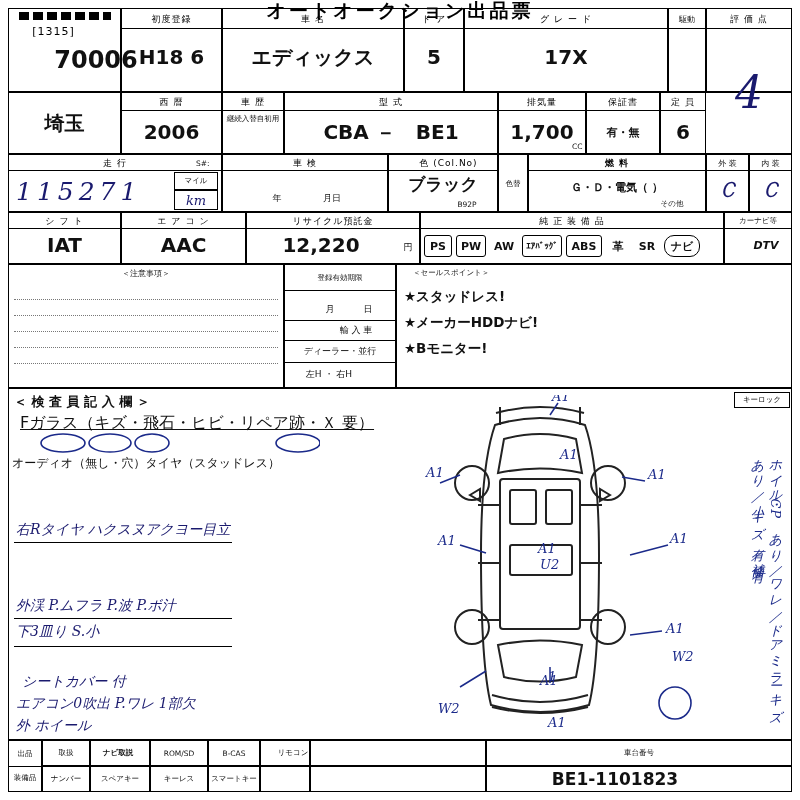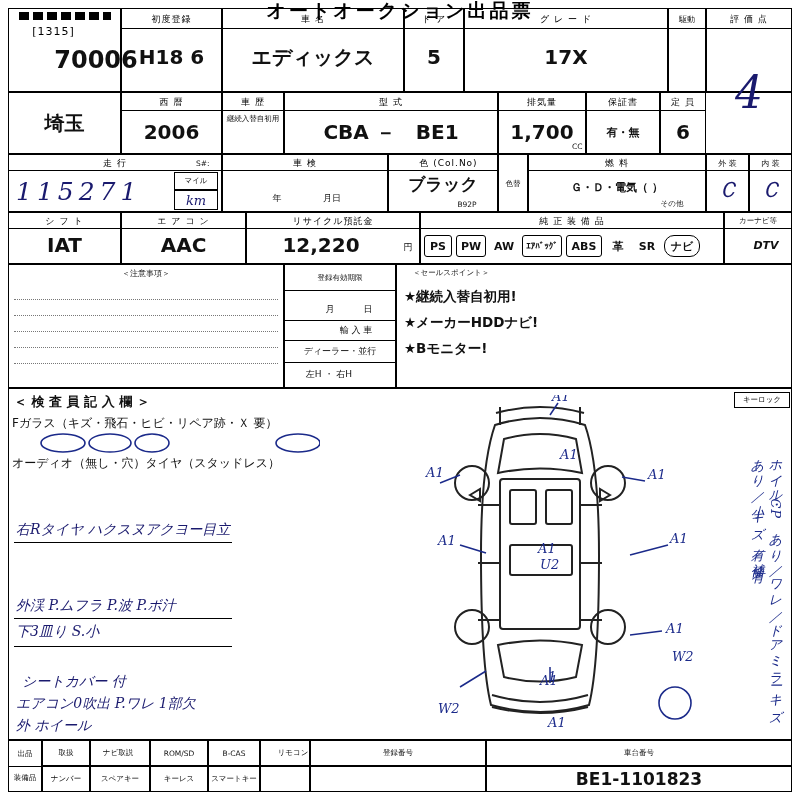--- a/index.html
+++ b/index.html
@@ -156,21 +156,21 @@
   <div class="bx b" style="left:388px;top:154px;width:110px;height:58px;"></div>
   <div class="bx ct lbl" style="left:388px;top:156px;width:110px;height:14px;padding-left:11px;">色 (Col.No)</div>
   <div class="bx b" style="left:388px;top:170px;width:110px;height:0;border-width:0 0 1px 0;"></div>
   <div class="bx ct val-md" style="left:388px;top:170px;width:110px;height:28px;">ブラック</div>
   <div class="bx ct xsmall" style="left:388px;top:198px;width:110px;height:12px;padding-left:48px;">B92P</div>
 
   <div class="bx b" style="left:498px;top:154px;width:30px;height:58px;"></div>
   <div class="bx ct xsmall" style="left:498px;top:172px;width:30px;height:24px;line-height:10px;">色替</div>
 
   <div class="bx b" style="left:528px;top:154px;width:178px;height:58px;"></div>
-  <div class="bx ct lbl" style="left:528px;top:156px;width:178px;height:14px;">燃  料</div>
+  <div class="bx ct lbl" style="left:528px;top:156px;width:178px;height:14px;font-weight:bold;">燃  料</div>
   <div class="bx b" style="left:528px;top:170px;width:178px;height:0;border-width:0 0 1px 0;"></div>
   <div class="bx ct val-sm" style="left:528px;top:174px;width:178px;height:26px;">Ｇ・Ｄ・電気（         ）</div>
   <div class="bx ct xsmall" style="left:650px;top:198px;width:44px;height:12px;">その他</div>
 
   <div class="bx b" style="left:706px;top:154px;width:43px;height:58px;"></div>
   <div class="bx ct lbl2" style="left:706px;top:156px;width:43px;height:14px;">外 装</div>
   <div class="bx b" style="left:706px;top:170px;width:43px;height:0;border-width:0 0 1px 0;"></div>
   <div class="bx ct" style="left:706px;top:170px;width:43px;height:40px;font-size:22px;">
     <span class="hand">Ｃ</span>
   </div>
@@ -239,28 +239,28 @@
   <div class="bx ct small" style="left:358px;top:300px;width:20px;height:18px;">日</div>
   <div class="bx b" style="left:284px;top:320px;width:112px;height:0;border-width:0 0 1px 0;"></div>
   <div class="bx ct small" style="left:284px;top:320px;width:112px;height:20px;margin-left:16px;">輸 入 車</div>
   <div class="bx b" style="left:284px;top:340px;width:112px;height:0;border-width:0 0 1px 0;"></div>
   <div class="bx ct small" style="left:284px;top:340px;width:112px;height:22px;">ディーラー・並行</div>
   <div class="bx b" style="left:284px;top:362px;width:112px;height:0;border-width:0 0 1px 0;"></div>
   <div class="bx ct small" style="left:284px;top:362px;width:90px;height:24px;">左H ・ 右H</div>
 
   <div class="bx b" style="left:396px;top:264px;width:396px;height:124px;"></div>
   <div class="bx lt xsmall" style="left:413px;top:266px;width:200px;height:14px;">＜セールスポイント＞</div>
-  <div class="bx lt sp" style="left:404px;top:286px;width:380px;height:22px;">★継続入替自初用!</div>
+  <div class="bx lt sp" style="left:404px;top:286px;width:380px;height:22px;">★スタッドレス!</div>
   <div class="bx lt sp" style="left:404px;top:312px;width:380px;height:22px;">★メーカーHDDナビ!</div>
   <div class="bx lt sp" style="left:404px;top:338px;width:380px;height:22px;">★Bモニター!</div>
 
   <div class="bx b" style="left:8px;top:388px;width:784px;height:352px;"></div>
 
   <div class="bx lt" style="left:14px;top:392px;width:300px;height:20px;font-size:13px;font-weight:bold;">＜ 検 査 員 記 入 欄 ＞</div>
-  <div class="bx lt" style="left:12px;top:414px;width:420px;height:18px;font-size:12px;">Fガラス（キズ・飛石・ヒビ・リペア跡・Ｘ 要）</div>
+  <div class="bx lt" style="left:20px;top:414px;width:420px;height:18px;font-size:16px;text-decoration:underline;">Fガラス（キズ・飛石・ヒビ・リペア跡・Ｘ 要）</div>
   <div class="bx lt" style="left:12px;top:454px;width:420px;height:18px;font-size:12px;">オーディオ（無し・穴）タイヤ（スタッドレス）</div>
 
   <svg class="diagram" style="left:40px;top:430px;" width="280" height="26">
     <ellipse cx="23" cy="13" rx="22" ry="9" fill="none" stroke="#1b2a8a" stroke-width="1.6"></ellipse>
     <ellipse cx="70" cy="13" rx="21" ry="9" fill="none" stroke="#1b2a8a" stroke-width="1.6"></ellipse>
     <ellipse cx="112" cy="13" rx="17" ry="9" fill="none" stroke="#1b2a8a" stroke-width="1.6"></ellipse>
     <ellipse cx="258" cy="13" rx="22" ry="9" fill="none" stroke="#1b2a8a" stroke-width="1.6"></ellipse>
   </svg>
 
   <div class="bx lt hand" style="left:16px;top:520px;width:230px;height:20px;font-size:14px;">右Rタイヤ ハクスヌアクヨー目立</div>
@@ -353,40 +353,39 @@
   <div class="bx ct xsmall" style="left:8px;top:742px;width:34px;height:24px;">出品</div>
   <div class="bx b" style="left:8px;top:766px;width:34px;height:0;border-width:0 0 1px 0;"></div>
   <div class="bx ct xsmall" style="left:8px;top:766px;width:34px;height:24px;">装備品</div>
 
   <div class="bx b" style="left:42px;top:740px;width:48px;height:26px;"></div>
   <div class="bx ct xsmall" style="left:42px;top:740px;width:48px;height:26px;">取扱</div>
   <div class="bx b" style="left:42px;top:766px;width:48px;height:26px;"></div>
   <div class="bx ct xsmall" style="left:42px;top:766px;width:48px;height:26px;">ナンバー</div>
 
   <div class="bx b" style="left:90px;top:740px;width:60px;height:26px;"></div>
-  <div class="bx ct xsmall" style="left:90px;top:740px;width:56px;height:26px;">ナビ取説</div>
+  <div class="bx ct xsmall" style="left:90px;top:740px;width:56px;height:26px;font-weight:bold;">ナビ取説</div>
   <div class="bx b" style="left:90px;top:766px;width:60px;height:26px;"></div>
   <div class="bx ct xsmall" style="left:90px;top:766px;width:60px;height:26px;">スペアキー</div>
 
   <div class="bx b" style="left:150px;top:740px;width:58px;height:26px;"></div>
   <div class="bx ct xsmall" style="left:150px;top:740px;width:58px;height:26px;">ROM/SD</div>
   <div class="bx b" style="left:150px;top:766px;width:58px;height:26px;"></div>
   <div class="bx ct xsmall" style="left:150px;top:766px;width:58px;height:26px;">キーレス</div>
 
   <div class="bx b" style="left:208px;top:740px;width:52px;height:26px;"></div>
   <div class="bx ct xsmall" style="left:208px;top:740px;width:52px;height:26px;">B-CAS</div>
   <div class="bx b" style="left:208px;top:766px;width:52px;height:26px;"></div>
   <div class="bx ct xsmall" style="left:208px;top:766px;width:52px;height:26px;">スマートキー</div>
 
   <div class="bx b" style="left:260px;top:740px;width:50px;height:26px;"></div>
   <div class="bx ct xsmall" style="left:260px;top:740px;width:66px;height:26px;">リモコン</div>
   <div class="bx b" style="left:260px;top:766px;width:50px;height:26px;"></div>
 
   <div class="bx b" style="left:310px;top:740px;width:176px;height:26px;"></div>
-  <div class="bx ct xsmall" style="left:310px;top:740px;width:176px;height:26px;">登録番号</div>
   <div class="bx b" style="left:310px;top:766px;width:176px;height:26px;"></div>
 
   <div class="bx b" style="left:486px;top:740px;width:306px;height:26px;"></div>
   <div class="bx ct xsmall" style="left:486px;top:740px;width:306px;height:26px;">車台番号</div>
   <div class="bx b" style="left:486px;top:766px;width:306px;height:26px;"></div>
-  <div class="bx ct val-md" style="left:486px;top:766px;width:306px;height:26px;">BE1-1101823</div>
+  <div class="bx ct val-md" style="left:462px;top:766px;width:306px;height:26px;">BE1-1101823</div>
 
 </div>
 
 </body></html>

